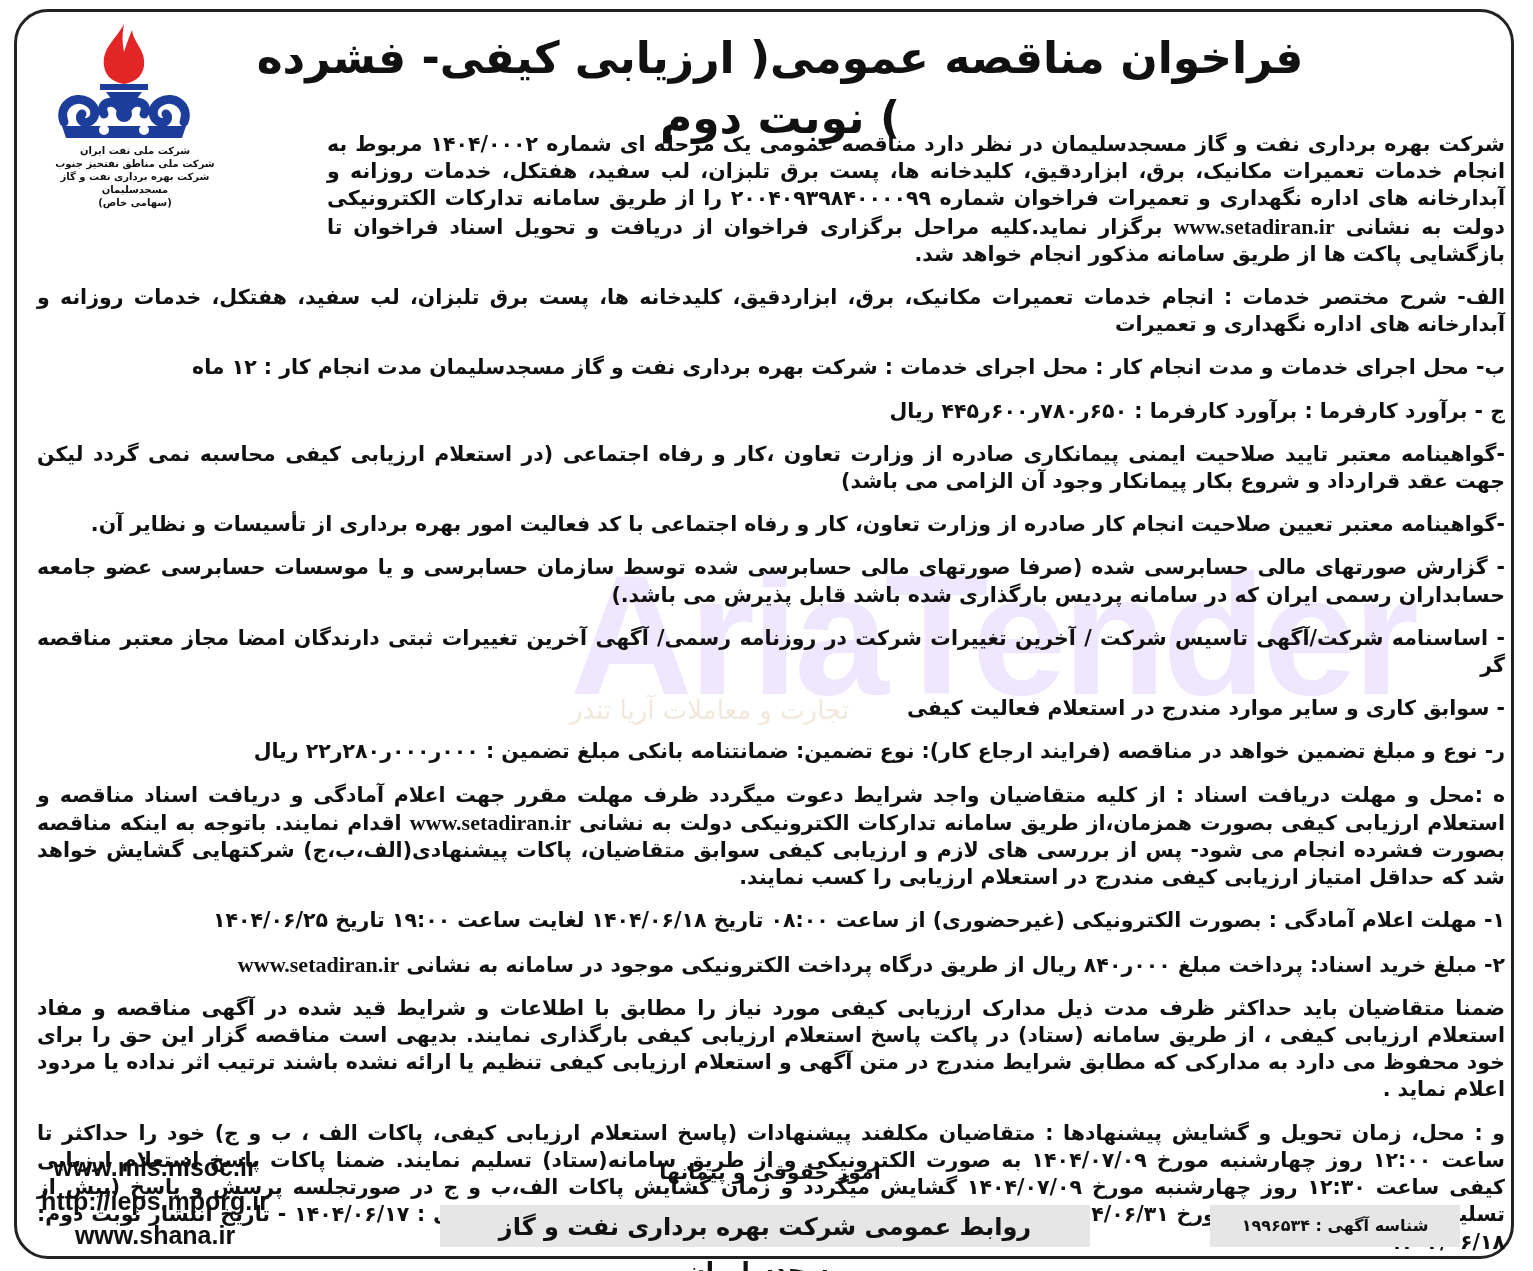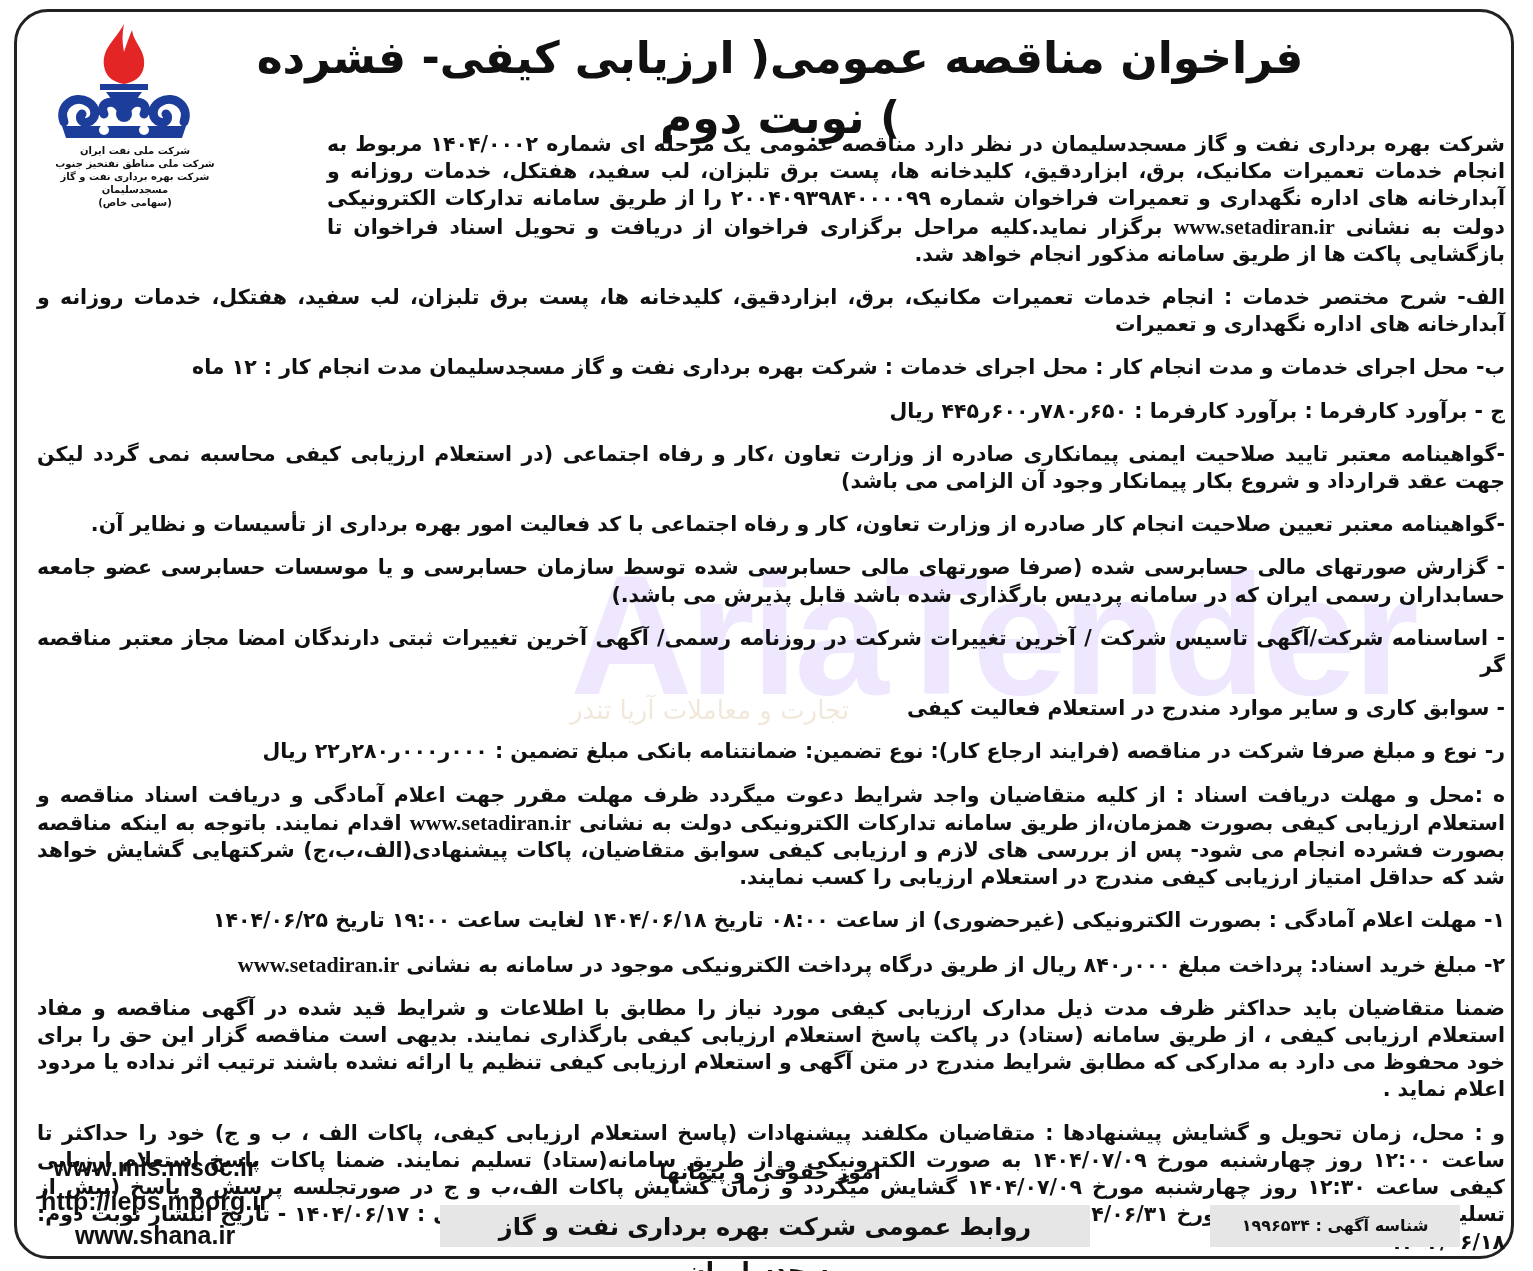--- a/index.html
+++ b/index.html
@@ -60,21 +60,21 @@
     <span>برگزار نماید.کلیه مراحل برگزاری فراخوان از دریافت و تحویل اسناد فراخوان تا بازگشایی پاکت ها از طریق سامانه مذکور انجام خواهد شد.</span>
   </p>
   <p>الف- شرح مختصر خدمات : انجام خدمات تعمیرات مکانیک، برق، ابزاردقیق، کلیدخانه ها، پست برق تلبزان، لب سفید، هفتکل، خدمات روزانه و آبدارخانه های اداره نگهداری و تعمیرات</p>
   <p>ب- محل اجرای خدمات و مدت انجام کار : محل اجرای خدمات : شرکت بهره برداری نفت و گاز مسجدسلیمان  مدت انجام کار : ۱۲ ماه</p>
   <p>ج - برآورد کارفرما : برآورد کارفرما :  ۶۵۰ر۷۸۰ر۶۰۰ر۴۴۵ ریال</p>
   <p>-گواهینامه معتبر تایید صلاحیت ایمنی پیمانکاری صادره از وزارت تعاون ،کار و رفاه اجتماعی (در استعلام ارزیابی کیفی محاسبه نمی گردد لیکن جهت عقد قرارداد و شروع بکار پیمانکار وجود آن الزامی می باشد)</p>
   <p>-گواهینامه معتبر تعیین صلاحیت انجام کار صادره از وزارت تعاون، کار و رفاه اجتماعی با کد فعالیت امور بهره برداری از تأسیسات و نظایر آن.</p>
   <p>- گزارش صورتهای مالی حسابرسی شده (صرفا صورتهای مالی حسابرسی شده توسط سازمان حسابرسی و یا موسسات حسابرسی عضو جامعه حسابداران رسمی ایران که در سامانه پردیس بارگذاری شده باشد قابل پذیرش می باشد.)</p>
   <p>-  اساسنامه شرکت/آگهی تاسیس شرکت / آخرین تغییرات شرکت در روزنامه رسمی/ آگهی آخرین تغییرات ثبتی دارندگان امضا مجاز معتبر مناقصه گر</p>
   <p>-  سوابق کاری و سایر موارد مندرج در استعلام فعالیت کیفی</p>
-  <p>ر- نوع و مبلغ صرفا شرکت در مناقصه (فرایند ارجاع کار):  نوع تضمین: ضمانتنامه بانکی مبلغ تضمین : ۰۰۰ر۰۰۰ر۲۸۰ر۲۲ ریال</p>
+  <p>ر- نوع و مبلغ تضمین خواهد در مناقصه (فرایند ارجاع کار):  نوع تضمین: ضمانتنامه بانکی مبلغ تضمین : ۰۰۰ر۰۰۰ر۲۸۰ر۲۲ ریال</p>
   <p>
     <span>ه :محل و مهلت دریافت اسناد : از کلیه متقاضیان واجد شرایط دعوت میگردد ظرف مهلت مقرر جهت اعلام آمادگی و دریافت اسناد مناقصه و استعلام ارزیابی کیفی بصورت همزمان،از طریق سامانه تدارکات الکترونیکی دولت به نشانی</span>
     <span class="latin">www.setadiran.ir</span>
     <span>اقدام نمایند. باتوجه به اینکه مناقصه بصورت فشرده انجام می شود- پس از بررسی های لازم و ارزیابی کیفی سوابق متقاضیان، پاکات پیشنهادی(الف،ب،ج) شرکتهایی گشایش خواهد شد که حداقل امتیاز ارزیابی کیفی مندرج در استعلام ارزیابی را کسب نمایند.</span>
   </p>
   <p>۱- مهلت اعلام آمادگی : بصورت الکترونیکی (غیرحضوری) از ساعت ۰۸:۰۰ تاریخ ۱۴۰۴/۰۶/۱۸ لغایت ساعت ۱۹:۰۰ تاریخ ۱۴۰۴/۰۶/۲۵</p>
   <p>
     <span>۲- مبلغ خرید اسناد: پرداخت مبلغ ۰۰۰ر۸۴۰ ریال از طریق درگاه پرداخت الکترونیکی موجود در سامانه به نشانی</span>
     <span class="latin">www.setadiran.ir</span>
   </p>

